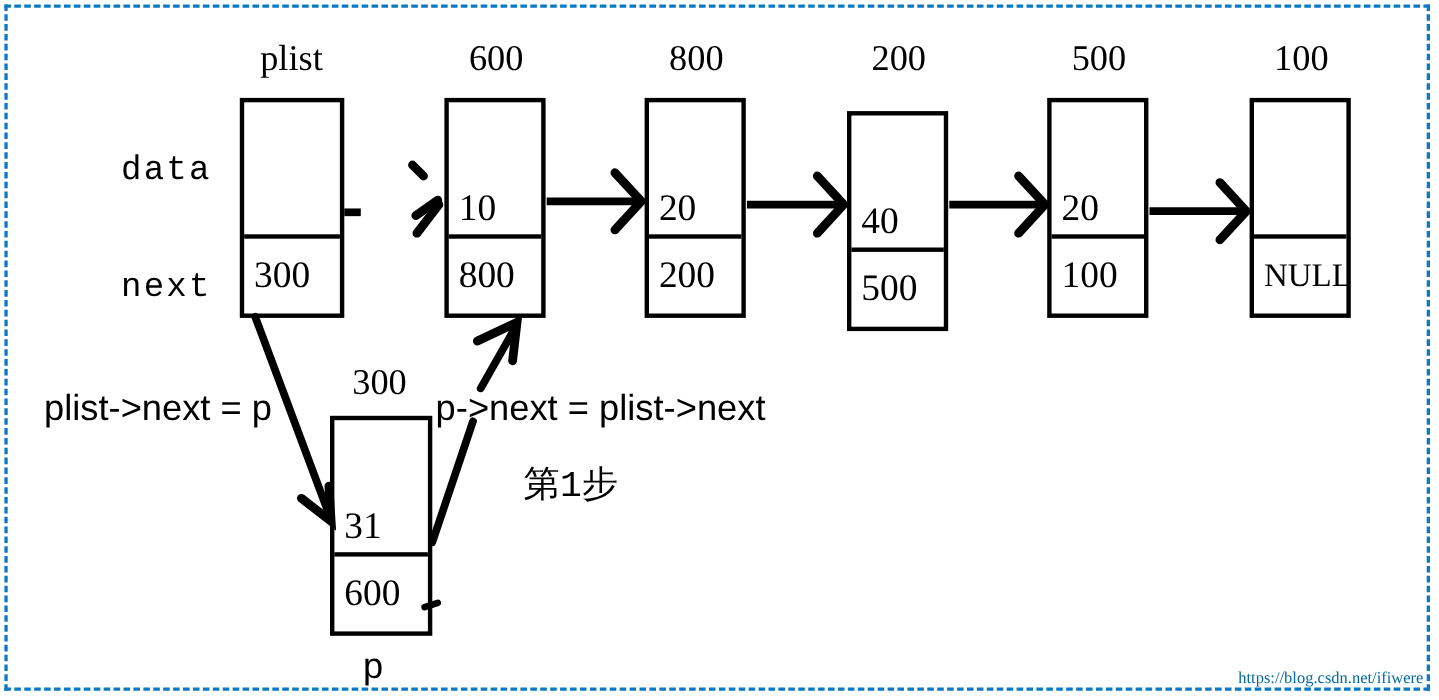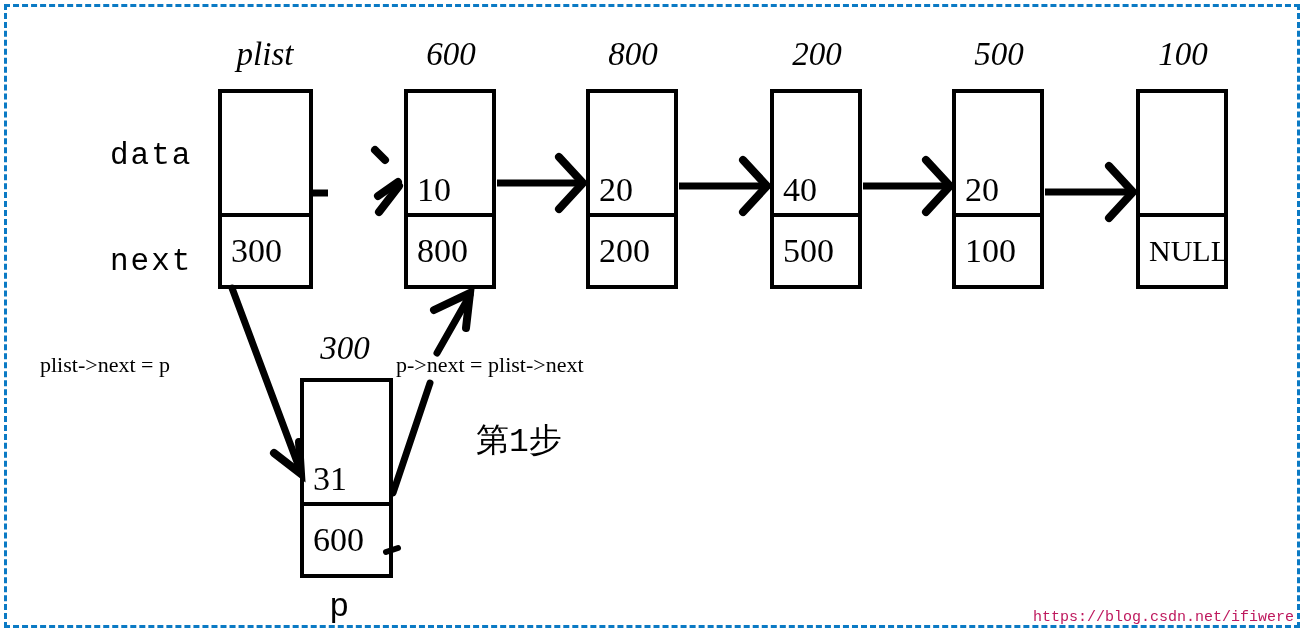--- a/index.html
+++ b/index.html
@@ -63,37 +63,36 @@
     font-size: 30px;
   }
   
   .node-header {
     position: absolute;
     font-size: 33px;
     color: #000;
     text-align: center;
     font-family: "Liberation Serif", "DejaVu Serif", serif;
     white-space: nowrap;
-    font-style: italic;
   }
   
   .field-label {
     position: absolute;
     font-size: 31px;
     color: #000;
     font-family: "Liberation Mono", "DejaVu Sans Mono", monospace;
     letter-spacing: 2px;
     white-space: nowrap;
   }
   
   .code-text {
     position: absolute;
-    font-size: 22px;
-    color: #000;
-    font-family: Liberation Serif, serif;
+    font-size: 33px;
+    color: #000;
+    font-family: Liberation Sans, sans-serif;
     white-space: nowrap;
   }
   .cn-text {
     position: absolute;
     font-size: 33px;
     color: #000;
     font-family: Liberation Mono, monospace;
     white-space: nowrap;
   }
   .p-label {
@@ -111,22 +110,22 @@
     width: 1308px;
     height: 636px;
     pointer-events: none;
   }
   
   #watermark {
     position: absolute;
     right: 14px;
     bottom: 10px;
     font-size: 15px;
-    color: #be185d;
-    font-family: Liberation Mono, monospace;
+    color: #0369a1;
+    font-family: Liberation Serif, serif;
     white-space: nowrap;
   }
 </style>
 </head>
 <body>
 
 <div id="canvas">
 
   <div id="page-frame"></div>
 
@@ -148,21 +147,21 @@
   <div class="node" style="left:404px; top:89px; width:92px; height:200px;">
     <div class="cell data">10</div>
     <div class="cell next">800</div>
   </div>
 
   <div class="node" style="left:586px; top:89px; width:92px; height:200px;">
     <div class="cell data">20</div>
     <div class="cell next">200</div>
   </div>
 
-  <div class="node" style="left:770px; top:89px; width:92px; height:200px;">
+  <div class="node" style="left:770px; top:101px; width:92px; height:200px;">
     <div class="cell data">40</div>
     <div class="cell next">500</div>
   </div>
 
   <div class="node" style="left:952px; top:89px; width:92px; height:200px;">
     <div class="cell data">20</div>
     <div class="cell next">100</div>
   </div>
 
   <div class="node" style="left:1136px; top:89px; width:92px; height:200px;">

